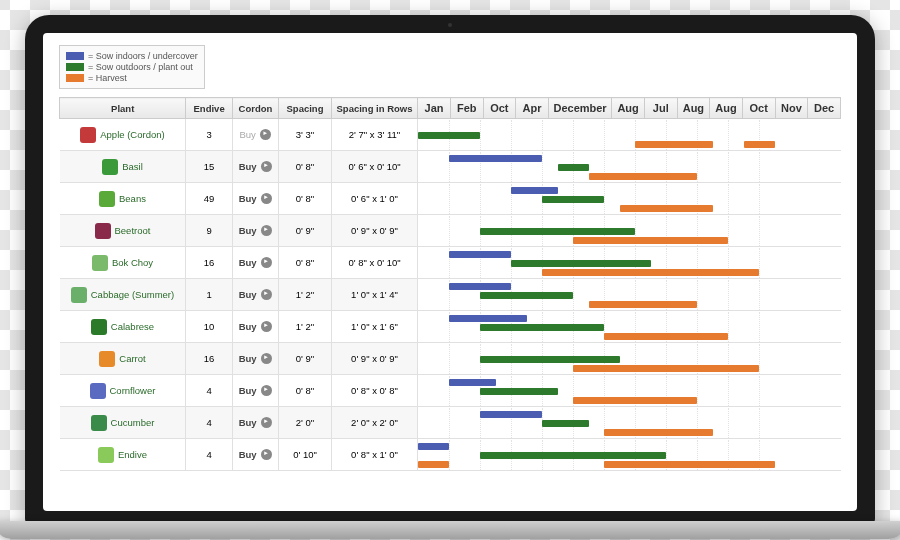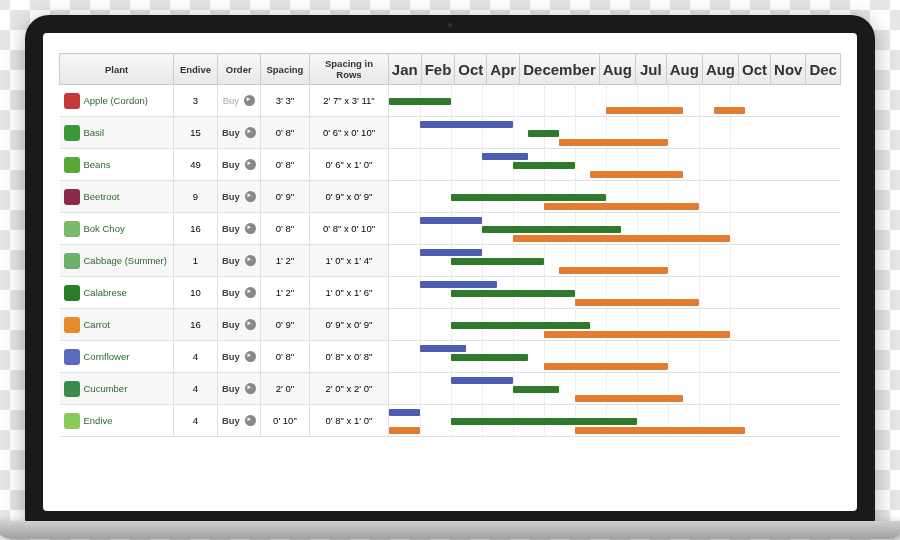--- a/index.html
+++ b/index.html
@@ -32,53 +32,67 @@
   .legend-item { display: flex; align-items: center; gap: 4px; margin: 1px 0; color: #555; }
   .swatch { width: 18px; height: 8px; display: inline-block; }
   .sw-blue { background: #4a5db0; }
   .sw-green { background: #2d7a2d; }
   .sw-orange { background: #e67a2e; }
   table { width: 100%; border-collapse: collapse; font-size: 9.5px; }
   th { background: linear-gradient(#f8f8f8,#e8e8e8); border: 1px solid #ccc; padding: 4px 3px; font-weight: bold; color: #333; }
   td { border-bottom: 1px solid #e0e0e0; padding: 0; height: 32px; vertical-align: middle; }
   tr:nth-child(even) td.info { background: #f7f7f7; }
   td.info { border-right: 1px solid #e0e0e0; padding: 3px 4px; text-align: center; }
-  td.plant-cell { text-align: left; color: #2a6a2a; cursor: pointer; }
+  td.plant-cell { text-align: center; color: #2a6a2a; cursor: pointer; }
   .plant-icon { display: inline-block; width: 16px; height: 16px; vertical-align: middle; margin-right: 4px; border-radius: 3px; }
   .buy-btn { color: #444; font-weight: bold; cursor: pointer; }
   .buy-btn.disabled { color: #aaa; font-weight: normal; }
   .buy-circ { display:inline-block; width:11px; height:11px; background:#888; border-radius:50%; vertical-align:middle; margin-left:2px; position:relative; }
   .buy-circ::after { content:"▸"; color:#fff; font-size:7px; position:absolute; left:3px; top:0; }
   td.month { border-left: 1px dotted #ddd; position: relative; padding:0; }
   .bars { position: relative; height: 30px; }
   .bar { position: absolute; height: 7px; border-radius: 1px; }
   .bar.blue { background: #4a5db0; top: 3px; }
   .bar.green { background: #2d7a2d; top: 12px; }
   .bar.orange { background: #e67a2e; top: 21px; }
   th.plant-h { width: 120px; }
   th.num-h { width: 44px; }
   th.ord-h { width: 44px; }
   th.sp-h { width: 50px; }
   th.spr-h { width: 82px; }
-  th.mon-h { width: 31px; font-size:15px;margin-top:11px; }
+  th.mon-h { width: 31px; font-size:11px;margin-top:11px; }
 </style>
 </head>
 <body>
 
 <div class="laptop">
   <div class="camera"></div>
   <div class="screen">
     <div class="header-row">
+      <div class="legend" id="legend">
+          <div class="legend-item">
+            <span class="swatch sw-blue"></span>
+            <span>= Sow indoors / undercover</span>
+          </div>
+          <div class="legend-item">
+            <span class="swatch sw-green"></span>
+            <span>= Sow outdoors / plant out</span>
+          </div>
+          <div class="legend-item">
+            <span class="swatch sw-orange"></span>
+            <span>= Harvest</span>
+          </div>
+        </div>
     </div>
     <table>
       <thead>
           <tr id="thead-row">
             <th class="plant-h">Plant</th>
             <th class="num-h">Endive</th>
-            <th class="ord-h">Order</th>
+            <th class="ord-h">Cordon</th>
             <th class="sp-h">Spacing</th>
             <th class="spr-h">Spacing in Rows</th>
             <th class="mon-h">Jan</th>
             <th class="mon-h">Feb</th>
             <th class="mon-h">Oct</th>
             <th class="mon-h">Apr</th>
             <th class="mon-h">December</th>
             <th class="mon-h">Aug</th>
             <th class="mon-h">Jul</th>
             <th class="mon-h">Aug</th>

